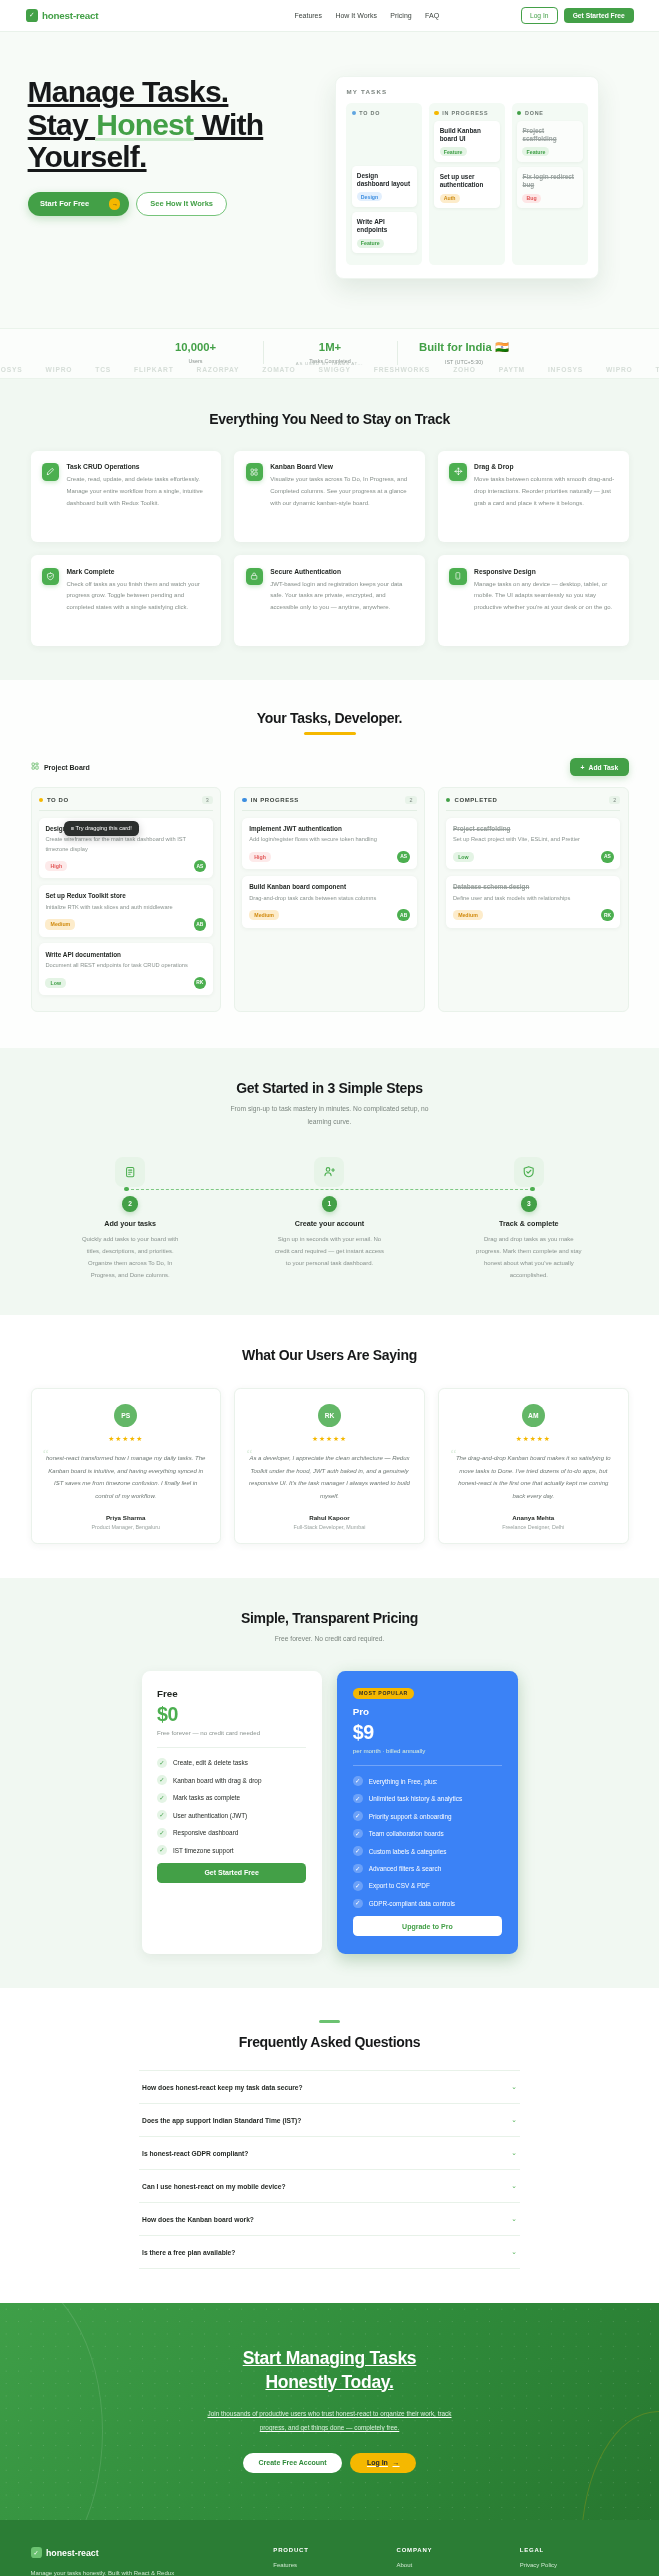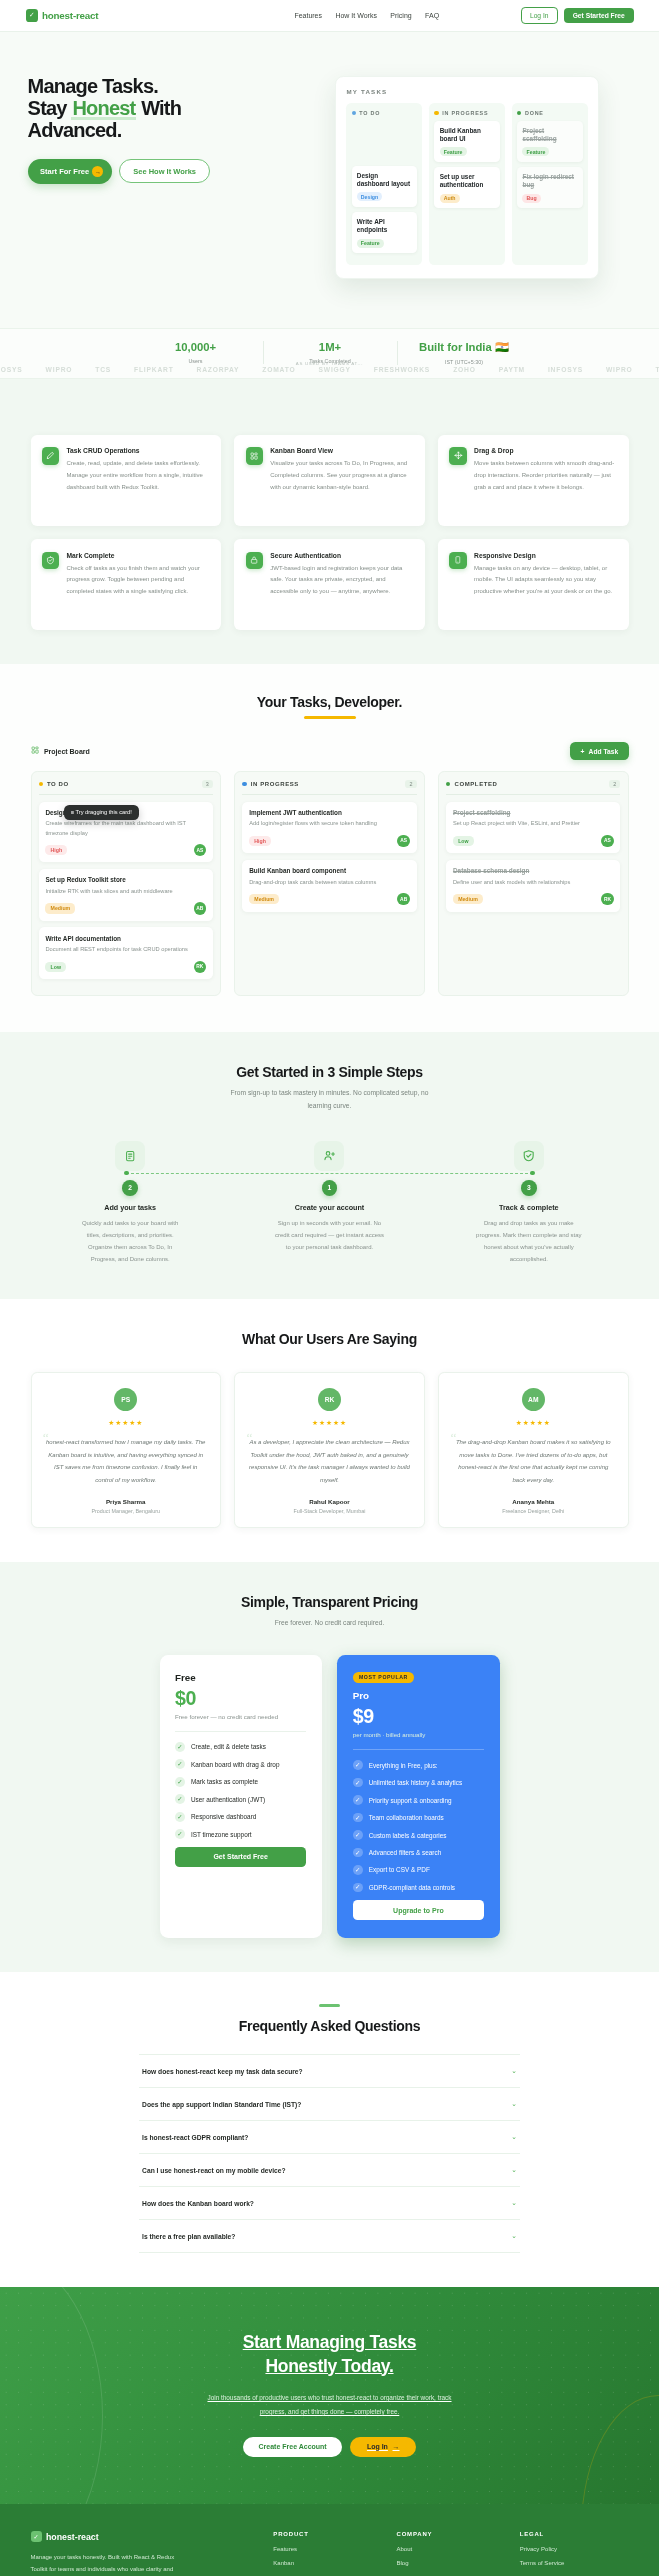--- a/index.html
+++ b/index.html
@@ -34,31 +34,31 @@
   }
   .btn-green-sm {
     background: #43a047; color: #fff; font-size: 6.7px; padding: 4.1px 8.8px;
     border-radius: 4.1px; font-weight: 600; border: none;
   }
 
   
   .hero { background: #f7fbf7; padding: 44px 0 49px; position: relative; overflow: hidden; }
   .hero-inner { width: 608px; margin: 0 auto; display: flex; align-items: flex-start; gap: 20.6px; }
   .hero-left { width: 289px; padding-left: 2.1px; }
-  .hero-h1 { font-size: 20px; line-height: 1.09; font-weight: bold; letter-spacing: -0.8px; color: #17191a; }
+  .hero-h1 { font-size: 30px; line-height: 1.09; font-weight: bold; letter-spacing: -0.8px; color: #17191a; text-decoration: underline; }
   .hl {
     color: #43a047; position: relative; display: inline-block;
     box-shadow: inset 0 -3.1px 0 #cdebcf; padding: 0 1px;
   }
   .hero-sub { margin-top: 13.4px; font-size: 8px; line-height: 1.78; color: #6c7672; width: 222px; }
   .hero-btns { margin-top: 17.5px; display: flex; align-items: center; gap: 7.2px; }
   .btn-primary {
     background: #43a047; color: #fff; border: none; border-radius: 13.4px;
     padding: 6.7px 8.2px 6.7px 12.4px; font-size: 7.5px; font-weight: 600;
-    display: inline-flex; align-items: center; gap: 3px;
+    display: inline-flex; align-items: center; gap: 20px;
     box-shadow: 0 3.1px 8.2px rgba(67,160,71,.28);
   }
   .btn-primary .arrow {
     width: 11.3px; height: 11.3px; border-radius: 50%; background: #f5b800; color: #2a2a2a;
     display: flex; align-items: center; justify-content: center; font-size: 6.2px;
   }
   .btn-ghost {
     background: #fff; border: 0.7px solid #76c47a; color: #43a047; border-radius: 13.4px;
     padding: 6.7px 13.4px; font-size: 7.5px; font-weight: 600; text-align: center;
   }
@@ -158,21 +158,21 @@
   .tst-grid { display: grid; grid-template-columns: repeat(3, 1fr); gap: 13.4px; margin-top: 25px; }
   .tst-card { background: #fff; border: 0.5px solid #eaf2eb; border-radius: 6.2px; padding: 15.5px 13.4px 13.4px; text-align: center; box-shadow: 0 1.5px 7.2px rgba(30,60,35,.05); position: relative; }
   .tst-av { width: 23px; height: 23px; border-radius: 50%; background: #63b767; color: #fff; font-weight: bold; font-size: 6.7px; display: flex; align-items: center; justify-content: center; margin: 0 auto; }
   .stars { margin-top: 7.2px; color: #f5b800; font-size: 6.7px; letter-spacing: 1px; }
   .quote-mark { position: absolute; left: 11.3px; top: 58px; font-size: 13.4px; color: #dceedd; font-family: "Liberation Serif", serif; line-height: 1; }
   .tst-text { margin-top: 9.3px; font-size: 6px; line-height: 2.1; color: #6c7672; font-style: italic; }
   .tst-name { margin-top: 11.3px; font-size: 6.2px; font-weight: bold; color: #1f2420; }
   .tst-role { margin-top: 3.1px; font-size: 5.4px; color: #9aa3a0; }
 
   
-  .price-grid { display: grid; grid-template-columns: 1fr 1fr; gap: 15.5px; margin-top: 25px; width: 340px; margin-left: auto; margin-right: auto; }
+  .price-grid { display: grid; grid-template-columns: 1fr 1fr; gap: 15.5px; margin-top: 25px; width: 376px; margin-left: auto; margin-right: auto; }
   .price-card { background: #fff; border-radius: 8.2px; padding: 16.5px 15.5px 17.5px; box-shadow: 0 3.1px 11.3px rgba(30,60,35,.07); }
   .price-card.pro { background: #3b82f6; color: #fff; box-shadow: 0 5.2px 15.5px rgba(45,120,50,.28); }
   .badge-pop { display: inline-block; background: #f5b800; color: #2a2a2a; font-size: 5.2px; font-weight: bold; letter-spacing: 0.6px; padding: 2.6px 6.2px; border-radius: 6.2px; margin-bottom: 7.2px; }
   .plan-name { font-size: 9.8px; font-weight: bold; }
   .plan-price { font-size: 19.6px; font-weight: bold; color: #4caf50; margin-top: 4.1px; letter-spacing: -0.5px; }
   .price-card.pro .plan-price { color: #fff; }
   .plan-note { font-size: 6.2px; color: #8a938f; margin-top: 3.1px; }
   .price-card.pro .plan-note { color: #dcf0dd; }
   .plan-rule { height: 0.5px; background: #e9f2ea; margin: 11.3px 0 10.3px; }
   .price-card.pro .plan-rule { background: rgba(255,255,255,.28); }
@@ -238,21 +238,21 @@
     </div>
   </div>
 </div>
 
 <div class="hero">
   <div class="hero-inner">
     <div class="hero-left">
       <h1 class="hero-h1">
         <span>Manage Tasks.</span><br>
         <span>Stay </span><span class="hl">Honest</span><span> With</span><br>
-        <span>Advanced.</span>
+        <span>Yourself.</span>
       </h1>
       <div class="hero-btns">
         <button class="btn-primary">
           <span>Start For Free</span>
           <span class="arrow">→</span>
         </button>
         <button class="btn-ghost">See How It Works</button>
       </div>
     </div>
 
@@ -341,20 +341,21 @@
       <span>PAYTM</span>
       <span>INFOSYS</span>
       <span>WIPRO</span>
       <span>TCS</span>
     </div>
   </div>
 </div>
 
 <div class="sec tint">
   <div class="wrap">
+    <h2 class="sec-title">Everything You Need to Stay on Track</h2>
     <div class="feat-grid">
 
       <div class="feat-card">
         <div class="feat-row">
           <div class="feat-icon">
             <svg width="8.8" height="8.8" viewBox="0 0 24 24" fill="none" stroke="#fff" stroke-width="2" stroke-linecap="round">
                 <path d="M4 20h4L19 9a2.8 2.8 0 0 0-4-4L4 16v4z"></path>
               </svg>
           </div>
           <div>

